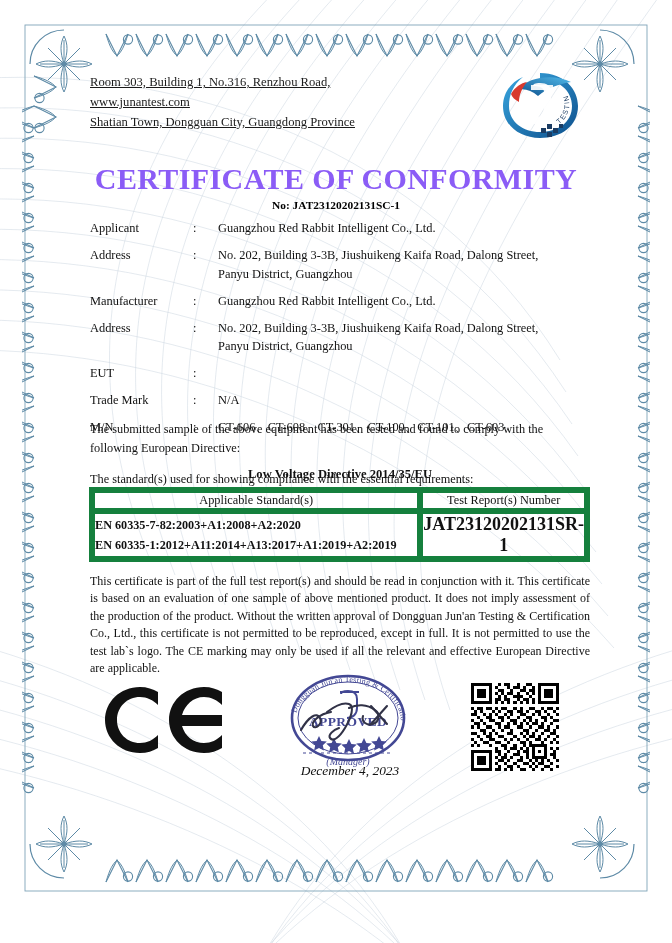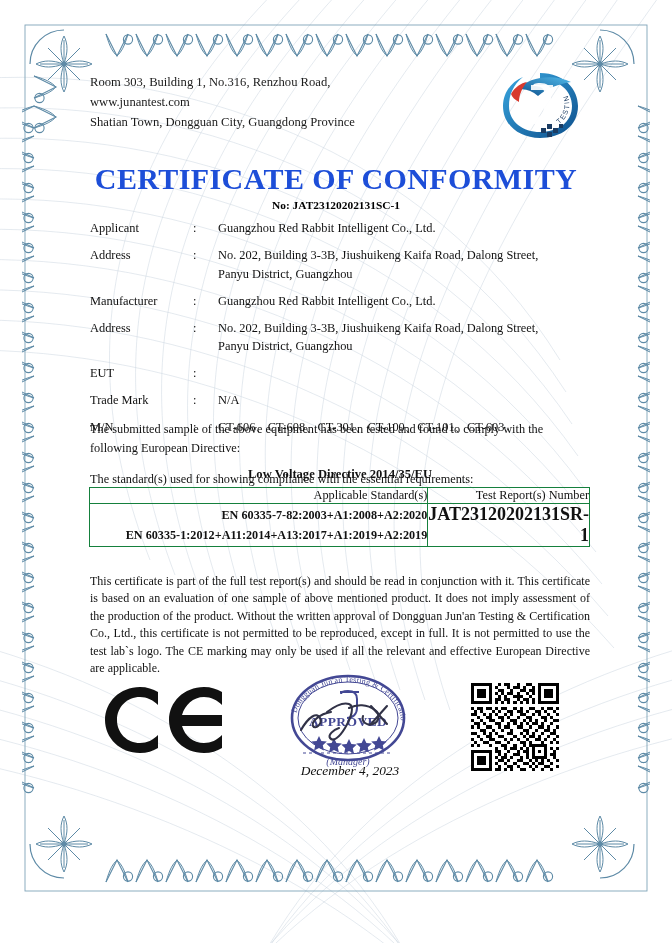--- a/index.html
+++ b/index.html
@@ -14,46 +14,46 @@
   .bg-web{position:absolute;left:0;top:0;width:672px;height:943px;z-index:0;pointer-events:none;}
 
   
   .border-frame{position:absolute;left:22px;top:22px;width:628px;height:872px;z-index:1;pointer-events:none;}
 
   
   .content{position:absolute;left:0;top:0;width:672px;height:943px;z-index:3;}
 
   .addr-block{position:absolute;left:90px;top:72px;width:360px;
     font-size:12.6px;line-height:20px;color:#1a1a1a;}
-  .addr-block div{white-space:nowrap;}
+  .addr-block div{white-space:nowrap;text-decoration:underline;}
 
   .logo{position:absolute;left:497px;top:68px;width:86px;height:74px;}
 
   .title{position:absolute;left:0;top:162px;width:672px;text-align:center;
-    font-size:30px;font-weight:bold;letter-spacing:.4px;color:#1d4ed8;}
+    font-size:30px;font-weight:bold;letter-spacing:.4px;color:#8b5cf6;}
   .certno{position:absolute;left:0;top:199px;width:672px;text-align:center;
     font-size:11.4px;font-weight:bold;color:#000;}
 
   
   .details{position:absolute;left:90px;top:219px;width:500px;font-size:12.4px;color:#111;}
   .drow{display:flex;align-items:flex-start;margin-bottom:8.5px;line-height:18.5px;}
   .dlabel{width:103px;flex:none;}
   .dcolon{width:25px;flex:none;}
   .dvalue{flex:1;}
   .dvalue .l2{display:block;}
 
   .para{position:absolute;left:90px;width:500px;font-size:12.3px;line-height:18.5px;text-align:left;}
   .p-directive{top:420px;}
   .directive-name{display:block;text-align:center;font-weight:bold;font-size:12.6px;margin-top:8px;}
   .p-standards{top:470px;}
 
   
   .std-table{position:absolute;left:89px;top:487px;width:501px;border-collapse:collapse;
     font-size:11.6px;}
-  .std-table td,.std-table th{border:1px solid #15803d;padding:0;text-align:right;}
+  .std-table td,.std-table th{border:6px solid #15803d;padding:0;}
   .std-head{text-align:center;font-weight:normal;font-size:12.3px;padding:3px 0 4px 0;}
   .std-body-left{padding:4px 0 5px 8px;font-weight:bold;font-size:12.2px;line-height:20px;}
   .std-body-right{text-align:center;font-weight:bold;font-size:18px;}
 
   .p-disclaimer{top:565px;line-height:17.4px;font-size:12px;text-align:justify;margin-top:8px;}
 
   
   .ce-mark{position:absolute;left:100px;top:683px;width:132px;height:74px;}
   .stamp{position:absolute;left:283px;top:668px;width:130px;height:103px;}
   .qr{position:absolute;left:471px;top:683px;width:88px;height:88px;}

